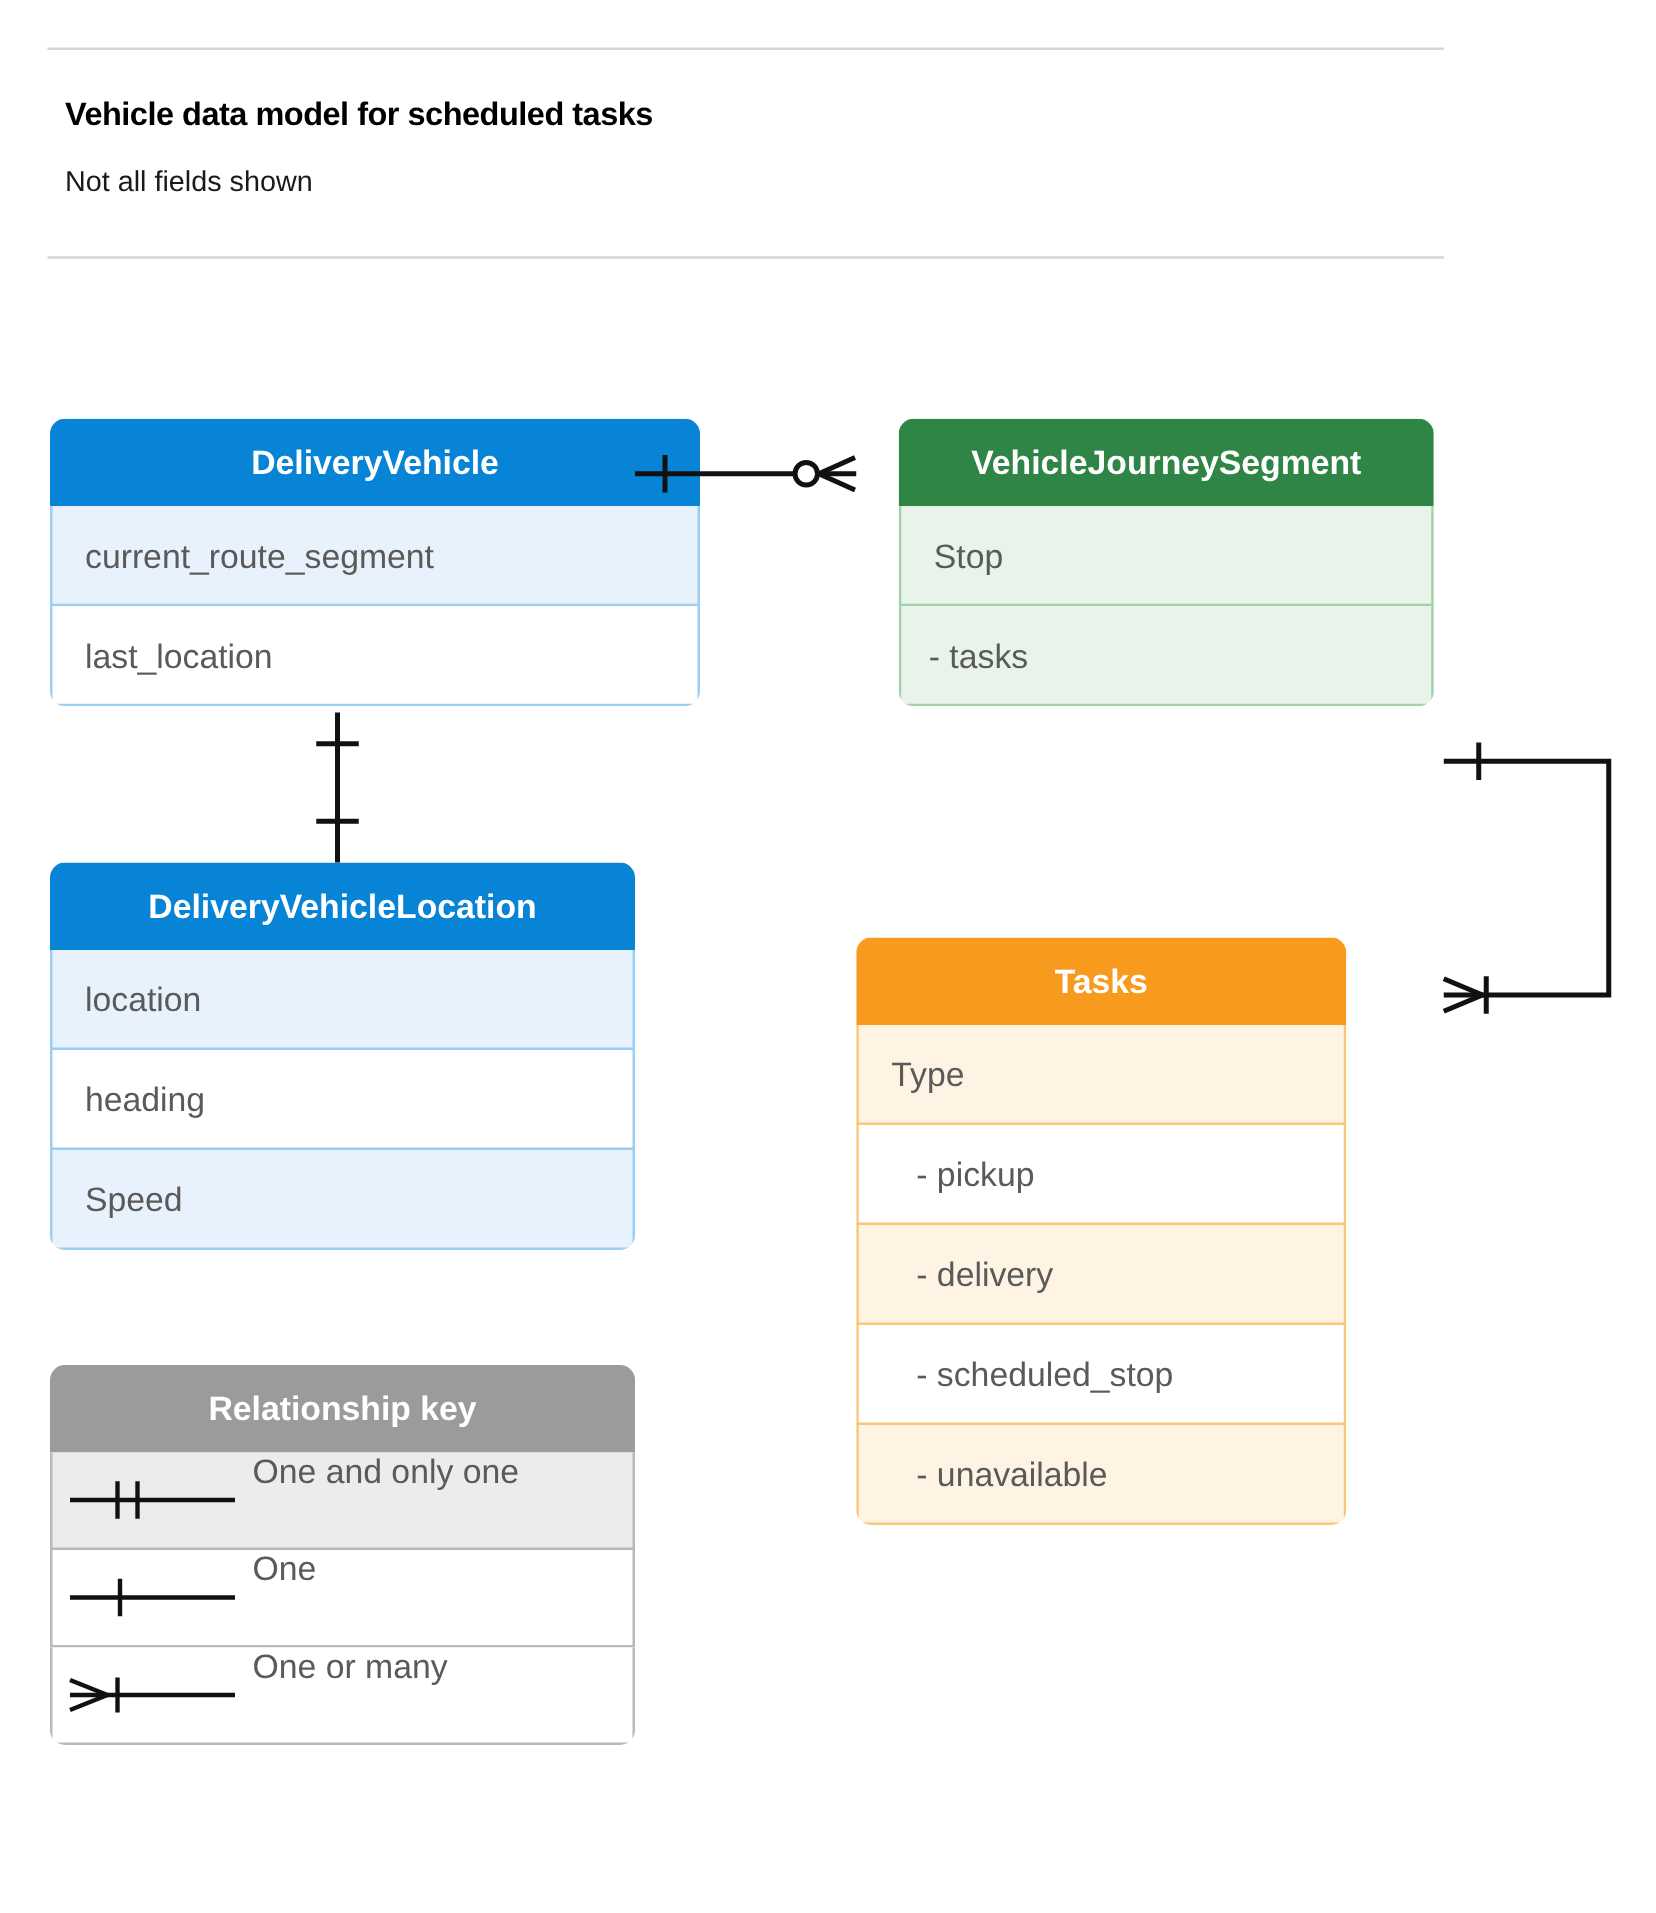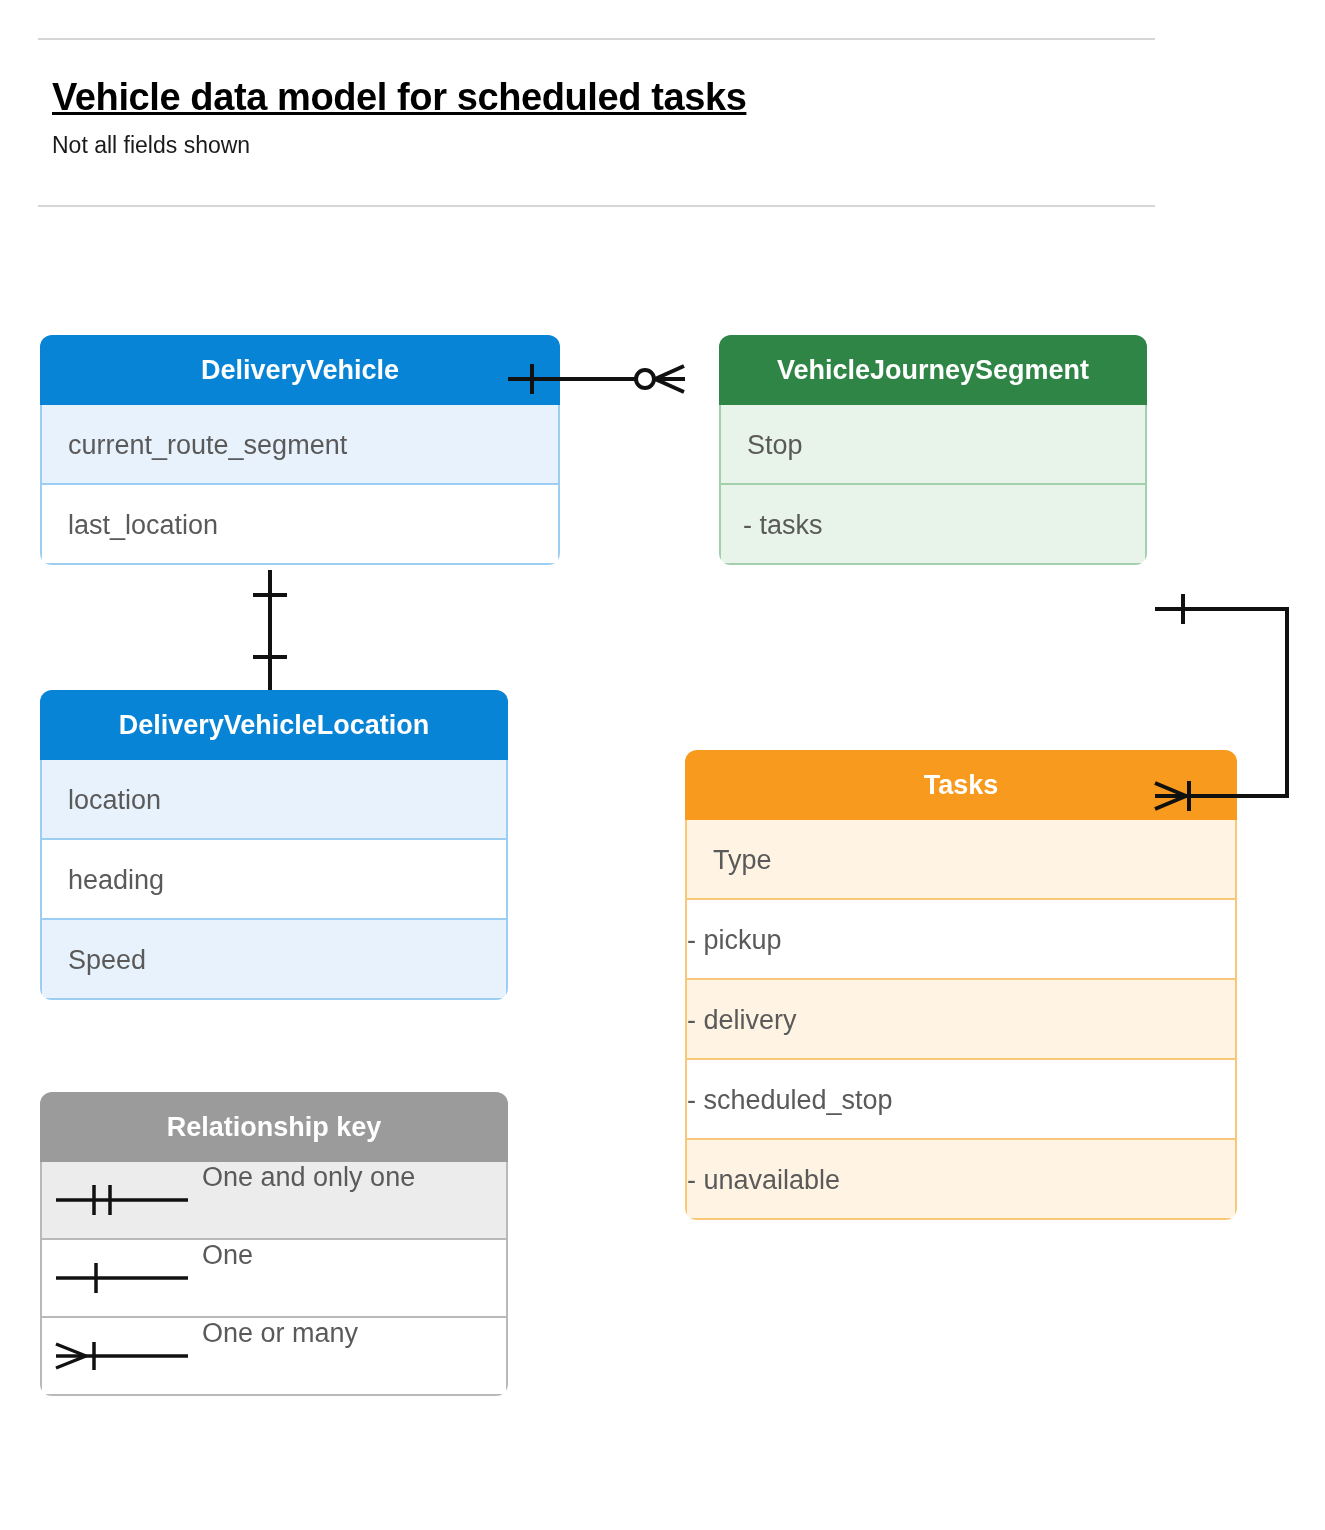--- a/index.html
+++ b/index.html
@@ -24,26 +24,25 @@
     height: 2px;
     background: #d6d6d6;
   }
   .rule.top { top: 38px; }
   .rule.bottom { top: 205px; }
 
   .page-title {
     position: absolute;
     left: 52px;
     top: 76px;
-    font-size: 38px;
+    font-size: 26px;
     font-weight: 700;
     color: #000000;
     letter-spacing: -0.4px;
     white-space: nowrap;
-    text-decoration: underline;
   }
   .page-subtitle {
     position: absolute;
     left: 52px;
     top: 132px;
     font-size: 23px;
     font-weight: 400;
     color: #1a1a1a;
     white-space: nowrap;
   }
@@ -88,27 +87,27 @@
   .theme-green .entity-row.plain { background: #ffffff; }
 
   
   .theme-orange .entity-header { background: #f79a1e; }
   .theme-orange .entity-row { border-bottom: 2px solid #f8c777; border-left: 2px solid #f8c777; border-right: 2px solid #f8c777; }
   .theme-orange .entity-row.tint { background: #fff4e3; }
   .theme-orange .entity-row.plain { background: #ffffff; }
 
   .pad-0 { padding-left: 26px; }
   .pad-1 { padding-left: 22px; }
-  .pad-2 { }
+  .pad-2 { padding-left: 46px; }
 
   
   #box-delivery-vehicle { left: 40px; top: 335px; width: 520px; }
   #box-vehicle-journey-segment { left: 719px; top: 335px; width: 428px; }
   #box-delivery-vehicle-location { left: 40px; top: 690px; width: 468px; }
-  #box-tasks { left: 685px; top: 750px; width: 552px; }
+  #box-tasks { left: 685px; top: 750px; width: 392px; }
 
   
   #legend {
     position: absolute;
     left: 40px;
     top: 1092px;
     width: 468px;
     border-radius: 12px;
     overflow: hidden;
     box-sizing: border-box;

